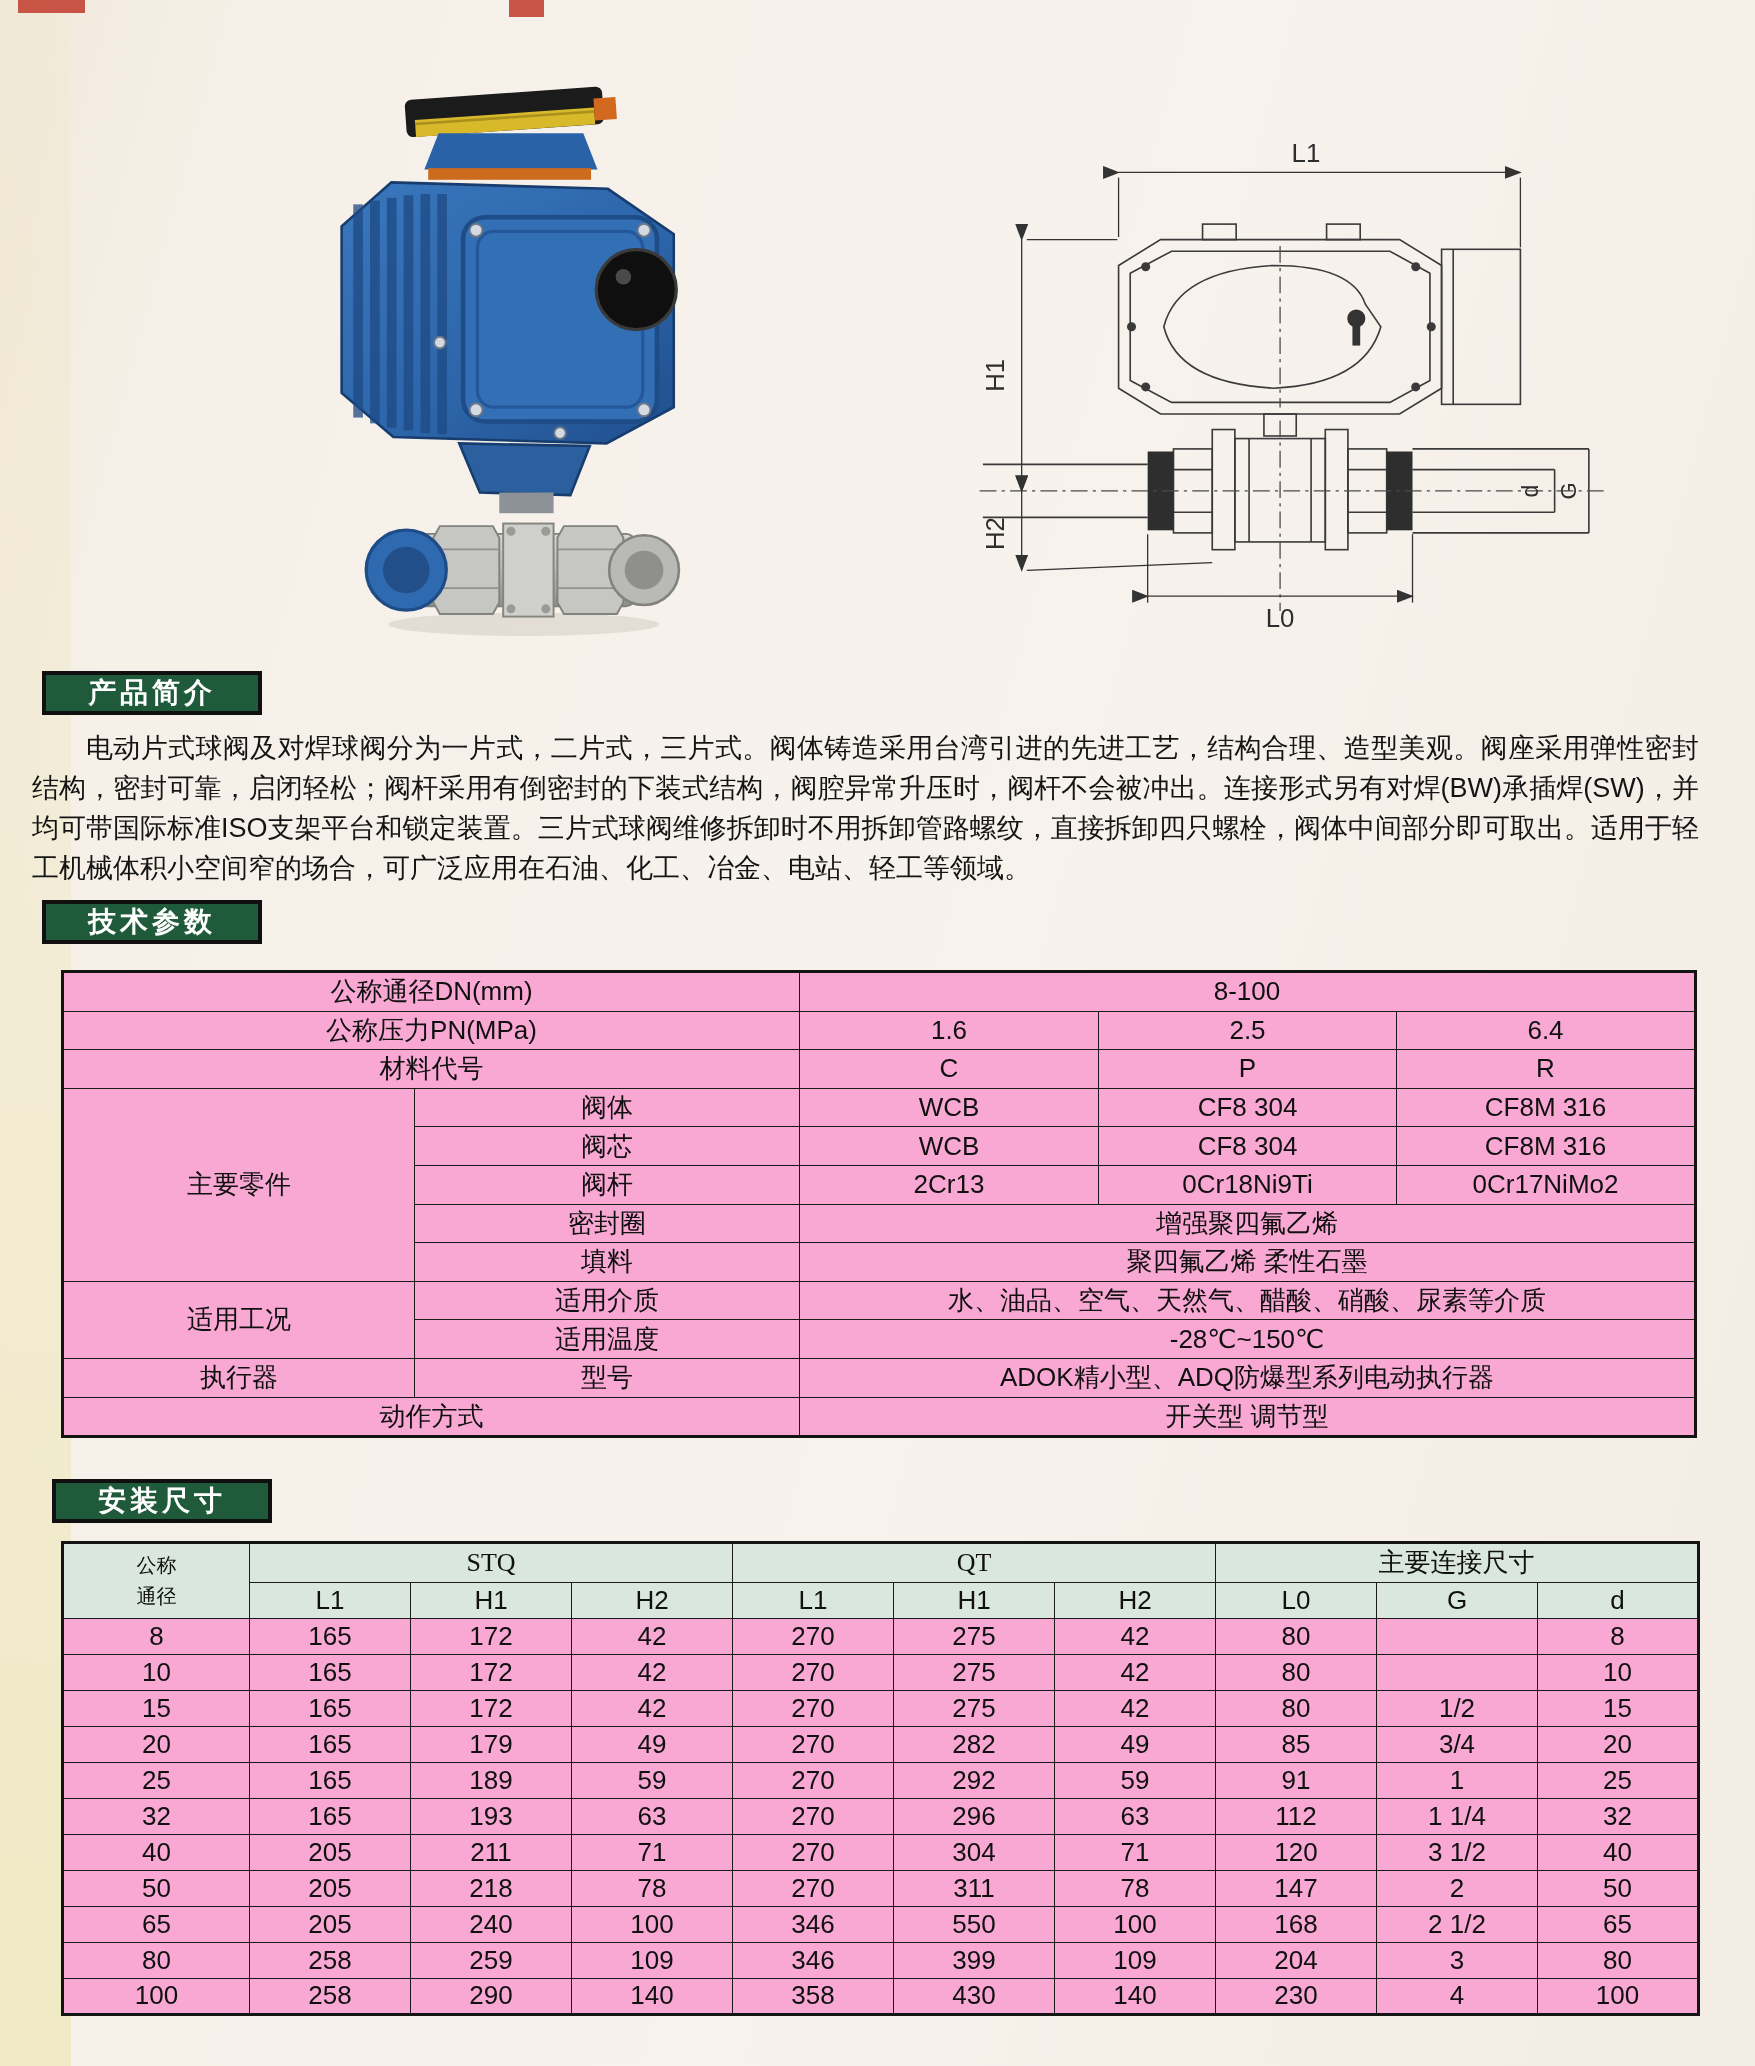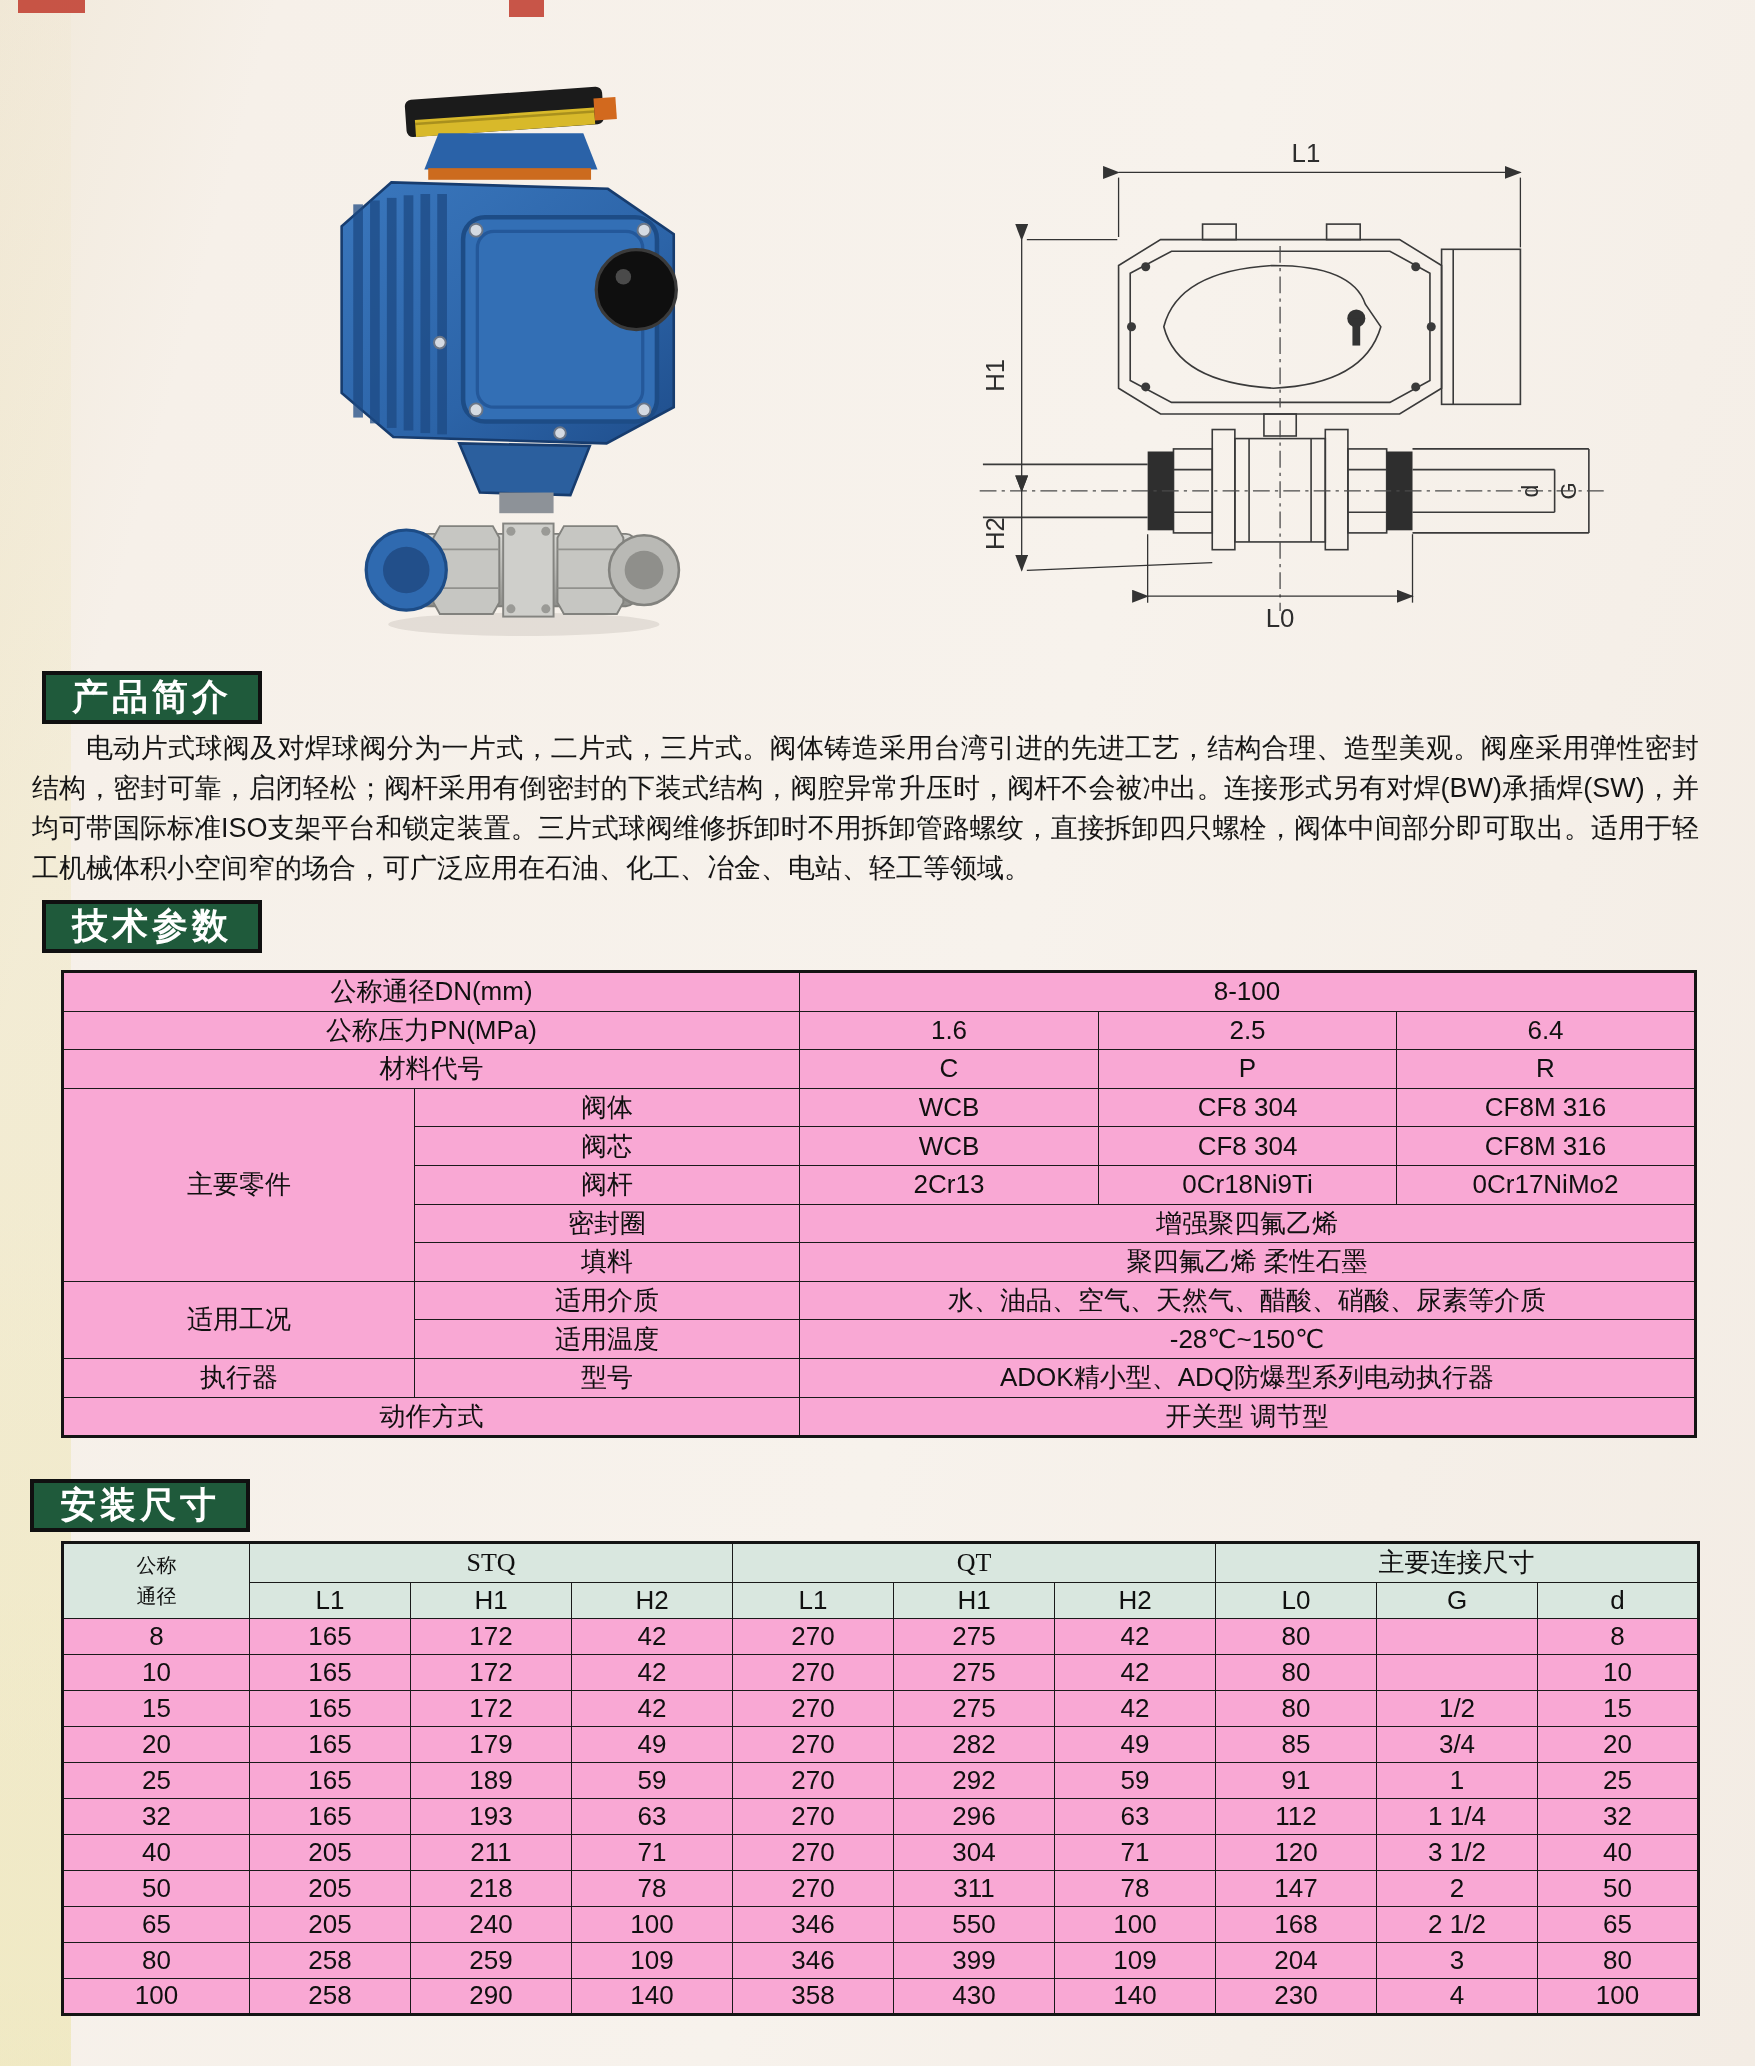--- a/index.html
+++ b/index.html
@@ -6,22 +6,22 @@
   body {
     width:1756px; height:2066px; position:relative;
     background:linear-gradient(105deg,#f1e9da 0%,#f6f0e9 12%,#f7f2ec 55%,#f3ece4 100%);
     font-family:"Liberation Sans","DejaVu Sans",sans-serif;
     color:#161616; overflow:hidden;
   }
   body::before{ content:""; position:absolute; left:0; top:0; width:71px; height:2066px;
     background:linear-gradient(180deg,rgba(236,222,180,0.10),rgba(232,224,150,0.45)); pointer-events:none;}
   .print-mark { position:absolute; background:#c0392b; opacity:.85; }
   .section-heading{
-    position:absolute; width:220px; height:53px; background:#1f5a3b;
-    border:4.5px solid #101010; color:#ffffff; font-weight:bold; font-size:36px;
+    position:absolute; width:220px; height:44px; background:#1f5a3b;
+    border:4.5px solid #101010; color:#ffffff; font-weight:bold; font-size:28px;
     letter-spacing:3.9px; display:flex; align-items:center; justify-content:center;
   }
   .intro-text{
     position:absolute; left:32px; top:728px; width:1667px;
     font-size:27px; line-height:40px; text-align:justify; text-indent:54px; color:#141414;
   }
   table{ border-collapse:collapse; table-layout:fixed; position:absolute; background:#f9a8d4;
          border:3.9px solid #141414; }
   td{ border:1.9px solid #1a1a1a; text-align:center; vertical-align:middle;
       font-size:26px; color:#101010; padding:1.3px 3.9px; overflow:hidden; }
@@ -278,21 +278,21 @@
       <td>型号</td>
       <td colspan="3">ADOK精小型、ADQ防爆型系列电动执行器</td>
     </tr>
     <tr>
       <td colspan="2">动作方式</td>
       <td colspan="3">开关型 调节型</td>
     </tr>
   </tbody>
 </table>
 
-<div class="section-heading" style="left:30px;top:1479px;">
+<div class="section-heading" style="left:52px;top:1479px;">
   <span>安装尺寸</span>
 </div>
 
 <table class="install-table">
   <colgroup>
     <col style="width:187px">
       <col style="width:161px">
       <col style="width:161px">
       <col style="width:161px">
     <col style="width:161px">

